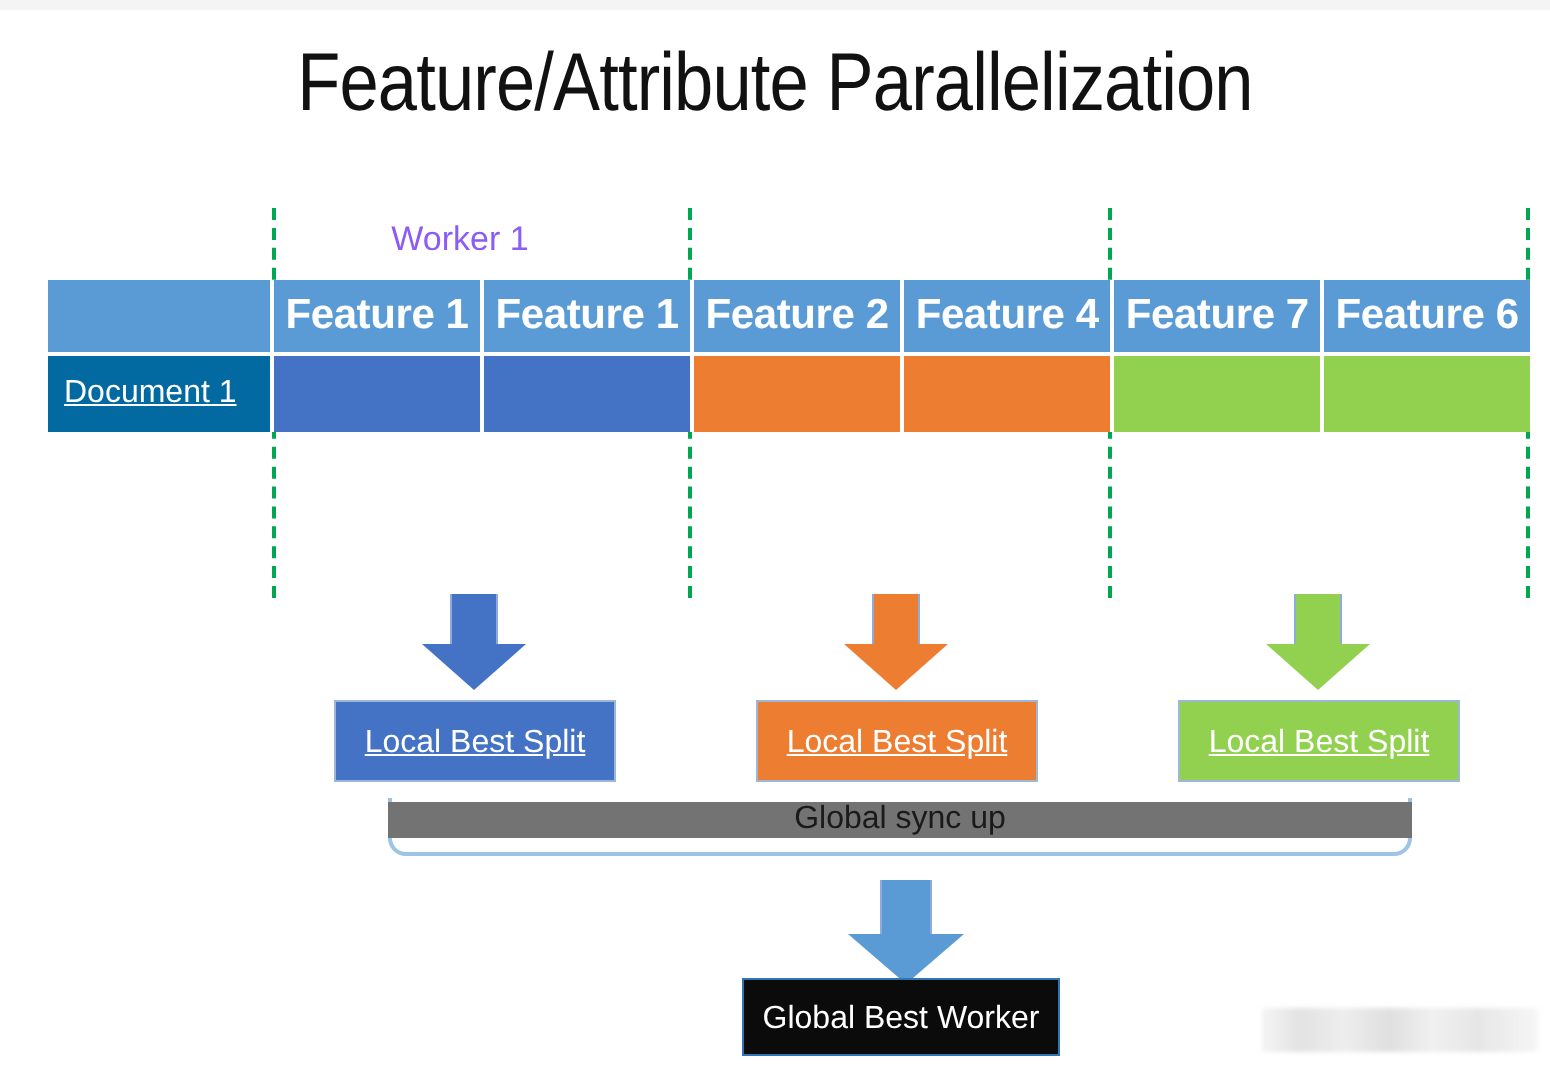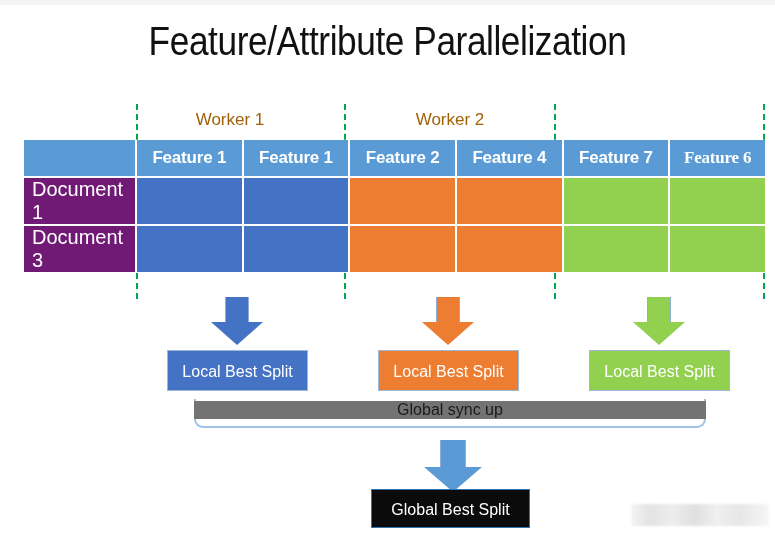--- a/index.html
+++ b/index.html
@@ -46,21 +46,21 @@
 
   
   .worker-label {
     position: absolute;
     top: 108px;
     height: 24px;
     line-height: 24px;
     text-align: center;
     font-size: 17px;
     font-weight: 400;
-    color: #a16207;
+    color: #8b5cf6;
     white-space: nowrap;
   }
 
   
   .dash {
     position: absolute;
     top: 104px;
     width: 0;
     height: 195px;
     border-left: 2px dashed #00A650;
@@ -77,41 +77,42 @@
   }
   .tbl td {
     padding: 0;
     height: 38px;
     vertical-align: middle;
     border-right: 2px solid #ffffff;
     border-bottom: 2px solid #ffffff;
     box-sizing: border-box;
   }
   .tbl tr:last-child td { border-bottom: none; }
-  .tbl td:last-child { border-right: none; font-family: Liberation Serif, serif; }
+  .tbl td:last-child { border-right: none; }
 
   .hdr-corner {
     background: #5B9BD5;
     width: 113px;
   }
   .hdr-cell {
     background: #5B9BD5;
     color: #ffffff;
-    font-size: 17px;
+    font-size: 21px;
     font-weight: bold;
     text-align: center;
     letter-spacing: -0.2px;
   }
   .rowlabel {
-    background: #701a75;
-    color: #ffffff;
-    font-size: 20px;
+    background: #0369a1;
+    color: #ffffff;
+    font-size: 16px;
     font-weight: 400;
     padding-left: 8px !important;
     text-align: left;
+    text-decoration: underline;
   }
   .c-blue  { background: #4472C4; }
   .c-orng  { background: #ED7D31; }
   .c-grn   { background: #92D050; }
 
   
   .barrow {
     position: absolute;
     width: 52px;
     height: 48px;
@@ -151,20 +152,21 @@
     position: absolute;
     width: 141px;
     height: 41px;
     line-height: 41px;
     text-align: center;
     font-size: 16px;
     color: #ffffff;
     border: 1px solid #9DB7D9;
     box-sizing: border-box;
     white-space: nowrap;
+    text-decoration: underline;
   }
   .b-blue { background: #4472C4; }
   .b-orng { background: #ED7D31; }
   .b-grn  { background: #92D050; }
 
   .gbox {
     position: absolute;
     left: 371px;
     top: 489px;
     width: 159px;
@@ -227,21 +229,20 @@
 </head>
 <body>
 
 <div id="slide">
 
   <div class="top-strip"></div>
 
   <div class="title">Feature/Attribute Parallelization</div>
 
   <div class="worker-label" style="left:119px; width:222px;">Worker 1</div>
-  <div class="worker-label" style="left:345px; width:210px;">Worker 2</div>
 
   <div class="dash" style="left:136px;"></div>
   <div class="dash" style="left:344px;"></div>
   <div class="dash" style="left:554px;"></div>
   <div class="dash" style="left:763px;"></div>
 
   <table class="tbl">
     <tbody>
         <tr>
       <td class="hdr-corner"></td>
@@ -254,29 +255,20 @@
     </tr>
     <tr>
       <td class="rowlabel">Document 1</td>
       <td class="c-blue"></td>
       <td class="c-blue"></td>
       <td class="c-orng"></td>
       <td class="c-orng"></td>
       <td class="c-grn"></td>
       <td class="c-grn"></td>
     </tr>
-    <tr>
-      <td class="rowlabel">Document 3</td>
-      <td class="c-blue"></td>
-      <td class="c-blue"></td>
-      <td class="c-orng"></td>
-      <td class="c-orng"></td>
-      <td class="c-grn"></td>
-      <td class="c-grn"></td>
-    </tr>
   </tbody>
     </table>
 
   <div class="barrow a-blue" style="left:211px; top:297px;">
     <div class="stem"></div>
     <div class="head"></div>
   </div>
   <div class="barrow a-orng" style="left:422px; top:297px;">
     <div class="stem"></div>
     <div class="head"></div>
@@ -291,17 +283,17 @@
   <div class="lbox b-grn" style="left:589px; top:350px;">Local Best Split</div>
 
   <div class="bracket"></div>
   <div class="sync-label">Global sync up</div>
 
   <div class="barrow a-lblue" style="left:424px; top:440px; width:58px; height:52px;">
     <div class="stem" style="left:16px; width:26px; height:28px;"></div>
     <div class="head" style="top:27px; border-left-width:29px; border-right-width:29px; border-top-width:25px;"></div>
   </div>
 
-  <div class="gbox">Global Best Split</div>
+  <div class="gbox">Global Best Worker</div>
 
   <div class="watermark"></div>
 
 </div>
 
 </body></html>

